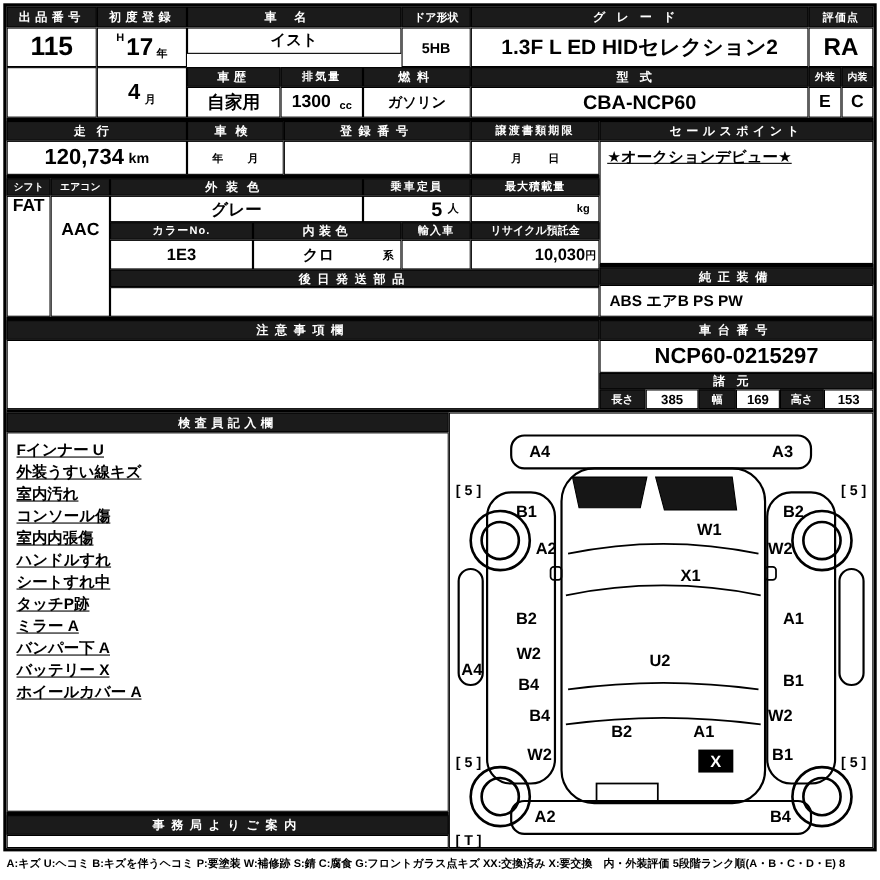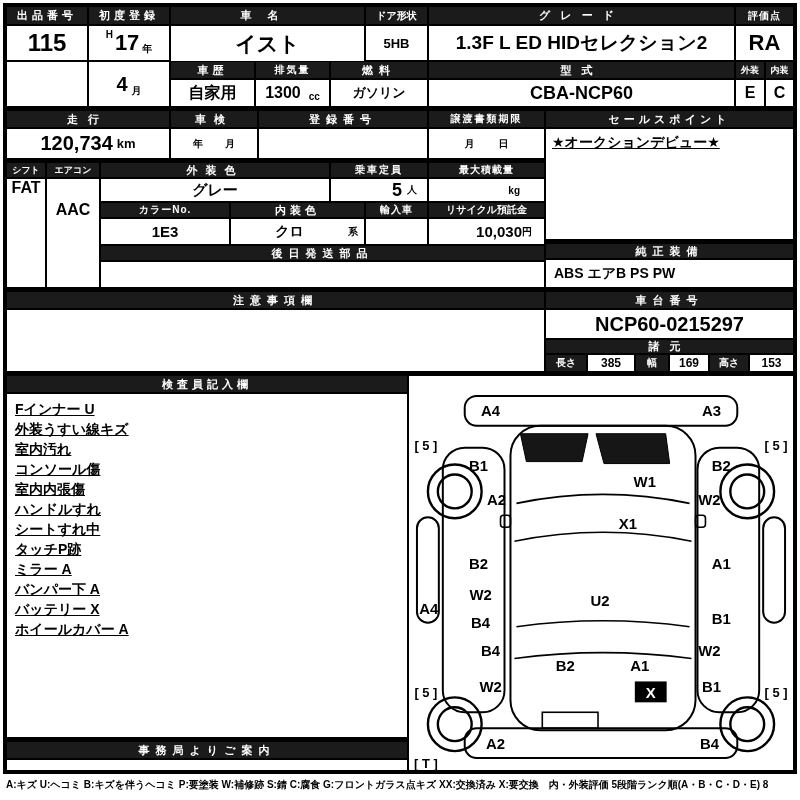--- a/index.html
+++ b/index.html
@@ -50,21 +50,21 @@
 <div class="cell hdr" style="left:365px;top:6px;width:63px;height:19px;letter-spacing:0;font-size:10px">ドア形状</div>
 <div class="cell hdr" style="left:428px;top:6px;width:307px;height:19px;letter-spacing:10px">グレード</div>
 <div class="cell hdr" style="left:735px;top:6px;width:59px;height:19px;letter-spacing:1px;font-size:10px">評価点</div>
 
 <div class="cell val" style="left:6px;top:25px;width:82px;height:36px;font-size:24px">115</div>
 <div class="cell val" style="left:88px;top:25px;width:82px;height:36px">
   <span class="small" style="align-self:flex-start;margin:3px 2px 0 0">H</span>
   <span style="font-size:22px">17</span>
   <span class="small" style="align-self:flex-end;margin:0 0 4px 3px">年</span>
 </div>
-<div class="cell val" style="left:170px;top:25px;width:195px;height:37px;font-size:21px">イスト</div>
+<div class="cell val" style="left:170px;top:25px;width:195px;height:24px;font-size:14px">イスト</div>
 <div class="cell val" style="left:365px;top:25px;width:63px;height:36px;font-size:13px">5HB</div>
 <div class="cell val" style="left:428px;top:25px;width:307px;height:36px;font-size:19px">1.3F L ED HIDセレクション2</div>
 <div class="cell val" style="left:735px;top:25px;width:59px;height:36px;font-size:22px">RA</div>
 
 <div class="cell" style="left:6px;top:61px;width:82px;height:46px"></div>
 <div class="cell val" style="left:88px;top:61px;width:82px;height:46px">
   <span style="font-size:20px">4</span>
   <span class="small" style="align-self:flex-end;margin:0 0 8px 4px">月</span>
 </div>
 <div class="cell hdr" style="left:170px;top:61px;width:85px;height:18px;letter-spacing:4px">車歴</div>
@@ -114,36 +114,36 @@
 <div class="cell hdr" style="left:330px;top:162px;width:98px;height:16px;letter-spacing:2px;font-size:10px">乗車定員</div>
 <div class="cell hdr" style="left:428px;top:162px;width:117px;height:16px;letter-spacing:1px;font-size:10px">最大積載量</div>
 
 <div class="cell val" style="left:6px;top:178px;width:40px;height:110px;font-size:16px;align-items:flex-start;">FAT</div>
 <div class="cell val" style="left:46px;top:178px;width:54px;height:110px;font-size:16px;align-items:flex-start;padding-top:22px">AAC</div>
 <div class="cell val" style="left:100px;top:178px;width:230px;height:24px;font-size:15px">グレー</div>
 <div class="cell val right" style="left:330px;top:178px;width:98px;height:24px;padding-right:10px">
   <span style="font-size:18px">5</span>
   <span class="small" style="margin-left:5px">人</span>
 </div>
-<div class="cell right" style="left:428px;top:178px;width:117px;height:24px;padding-right:24px">
+<div class="cell right" style="left:428px;top:178px;width:117px;height:24px;padding-right:8px">
   <span class="small">kg</span>
 </div>
 
 <div class="cell hdr" style="left:100px;top:202px;width:130px;height:16px;letter-spacing:1px;font-size:10px">カラーNo.</div>
 <div class="cell hdr" style="left:230px;top:202px;width:135px;height:16px;letter-spacing:4px">内装色</div>
 <div class="cell hdr" style="left:365px;top:202px;width:63px;height:16px;letter-spacing:1px;font-size:10px">輸入車</div>
 <div class="cell hdr" style="left:428px;top:202px;width:117px;height:16px;letter-spacing:0;font-size:10px">リサイクル預託金</div>
 
 <div class="cell val" style="left:100px;top:218px;width:130px;height:27px;font-size:15px">1E3</div>
 <div class="cell val" style="left:230px;top:218px;width:135px;height:27px;padding-right:6px">
   <span style="font-size:14px;margin:0 auto">クロ</span>
   <span class="small">系</span>
 </div>
 <div class="cell" style="left:365px;top:218px;width:63px;height:27px"></div>
-<div class="cell val right" style="left:428px;top:218px;width:117px;height:27px;padding-right:12px">
+<div class="cell val right" style="left:428px;top:218px;width:117px;height:27px;padding-right:2px">
   <span style="font-size:15px">10,030</span>
   <span class="small">円</span>
 </div>
 
 <div class="cell hdr" style="left:100px;top:245px;width:445px;height:16px;letter-spacing:6px">後日発送部品</div>
 <div class="cell" style="left:100px;top:261px;width:445px;height:27px"></div>
 
 <div class="thick" style="left:545px;top:240px;width:249px;height:3px"></div>
 <div class="cell hdr" style="left:545px;top:243px;width:249px;height:16px;letter-spacing:6px">純正装備</div>
 <div class="cell val left" style="left:545px;top:259px;width:249px;height:29px;font-size:14px;padding-left:8px">ABS エアB PS PW</div>

